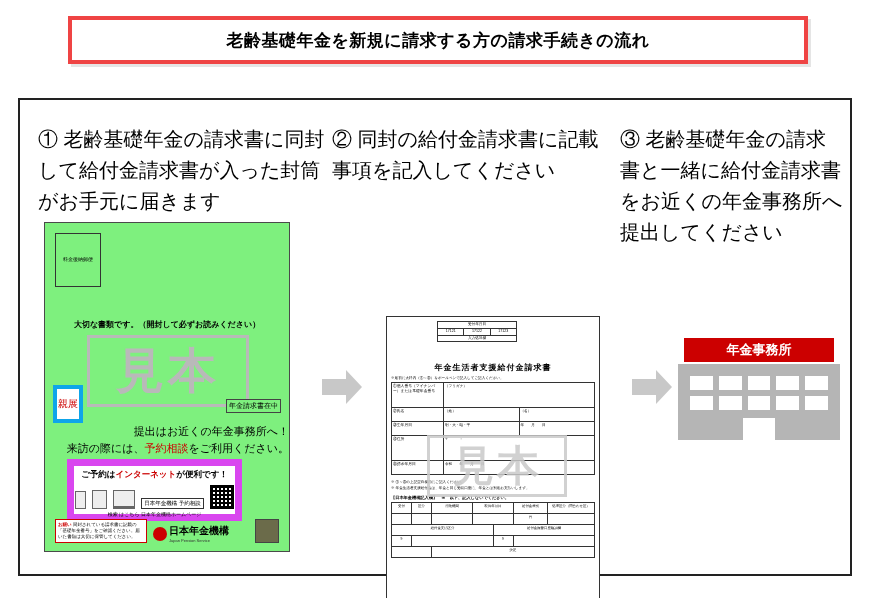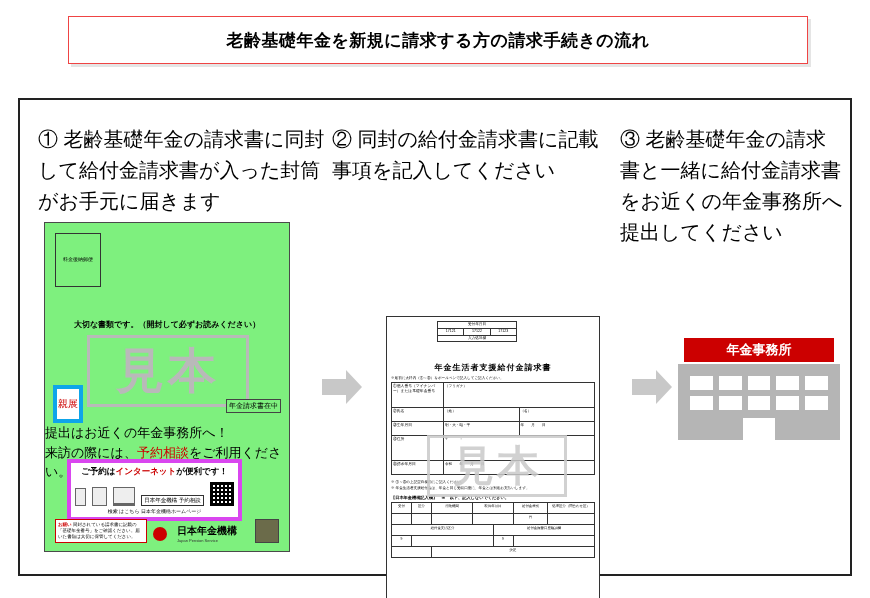--- a/index.html
+++ b/index.html
@@ -17,21 +17,21 @@
   }
 
   
   .title-banner {
     position: absolute;
     left: 68px;
     top: 16px;
     width: 740px;
     height: 48px;
     background: #ffffff;
-    border: 1px solid #ef4444;
+    border: 4px solid #ef4444;
     box-shadow: 3px 3px 0 rgba(0,0,0,0.10);
     display: flex;
     align-items: center;
     justify-content: center;
     box-sizing: border-box;
   }
   .title-text {
     font-size: 17px;
     font-weight: bold;
     letter-spacing: 0.5px;
@@ -144,33 +144,33 @@
     right: 8px;
     top: 176px;
     font-size: 7px;
     border: 1px solid #444;
     padding: 1px 2px;
     background: #7ef07e;
   }
   .env-note2 {
     position: absolute;
     top: 200px;
-    left: 0; right: 0;
-    text-align: left;
-    font-size: 13px;
+    left: 12px; right: 0;
+    text-align: right;
+    font-size: 11px;
     line-height: 1.5;
   }
   .env-note2 .red { color: #c00; }
   .env-reserve {
     position: absolute;
     left: 22px;
     top: 236px;
     width: 175px;
     height: 62px;
-    border: 4px solid #d946ef;
+    border: 7px solid #d946ef;
     background: #ffffff;
     box-sizing: border-box;
     padding-top: 3px;
   }
   .env-reserve .rs-title {
     text-align: center;
     font-size: 8.5px;
     font-weight: bold;
   }
   .env-reserve .rs-title .red { color: #c00; }
@@ -224,21 +224,21 @@
     font-size: 4.5px;
     line-height: 1.35;
     padding: 2px;
     box-sizing: border-box;
   }
   .warn-box .wb-head { color: #c00; font-weight: bold; }
   .org {
     flex: 1;
     display: flex;
     align-items: center;
-    gap: 10px;
+    gap: 2px;
   }
   .org-mark {
     width: 14px; height: 14px;
     background: #c00;
     border-radius: 50%;
   }
   .org-name {
     font-size: 10px;
     font-weight: bold;
   }

